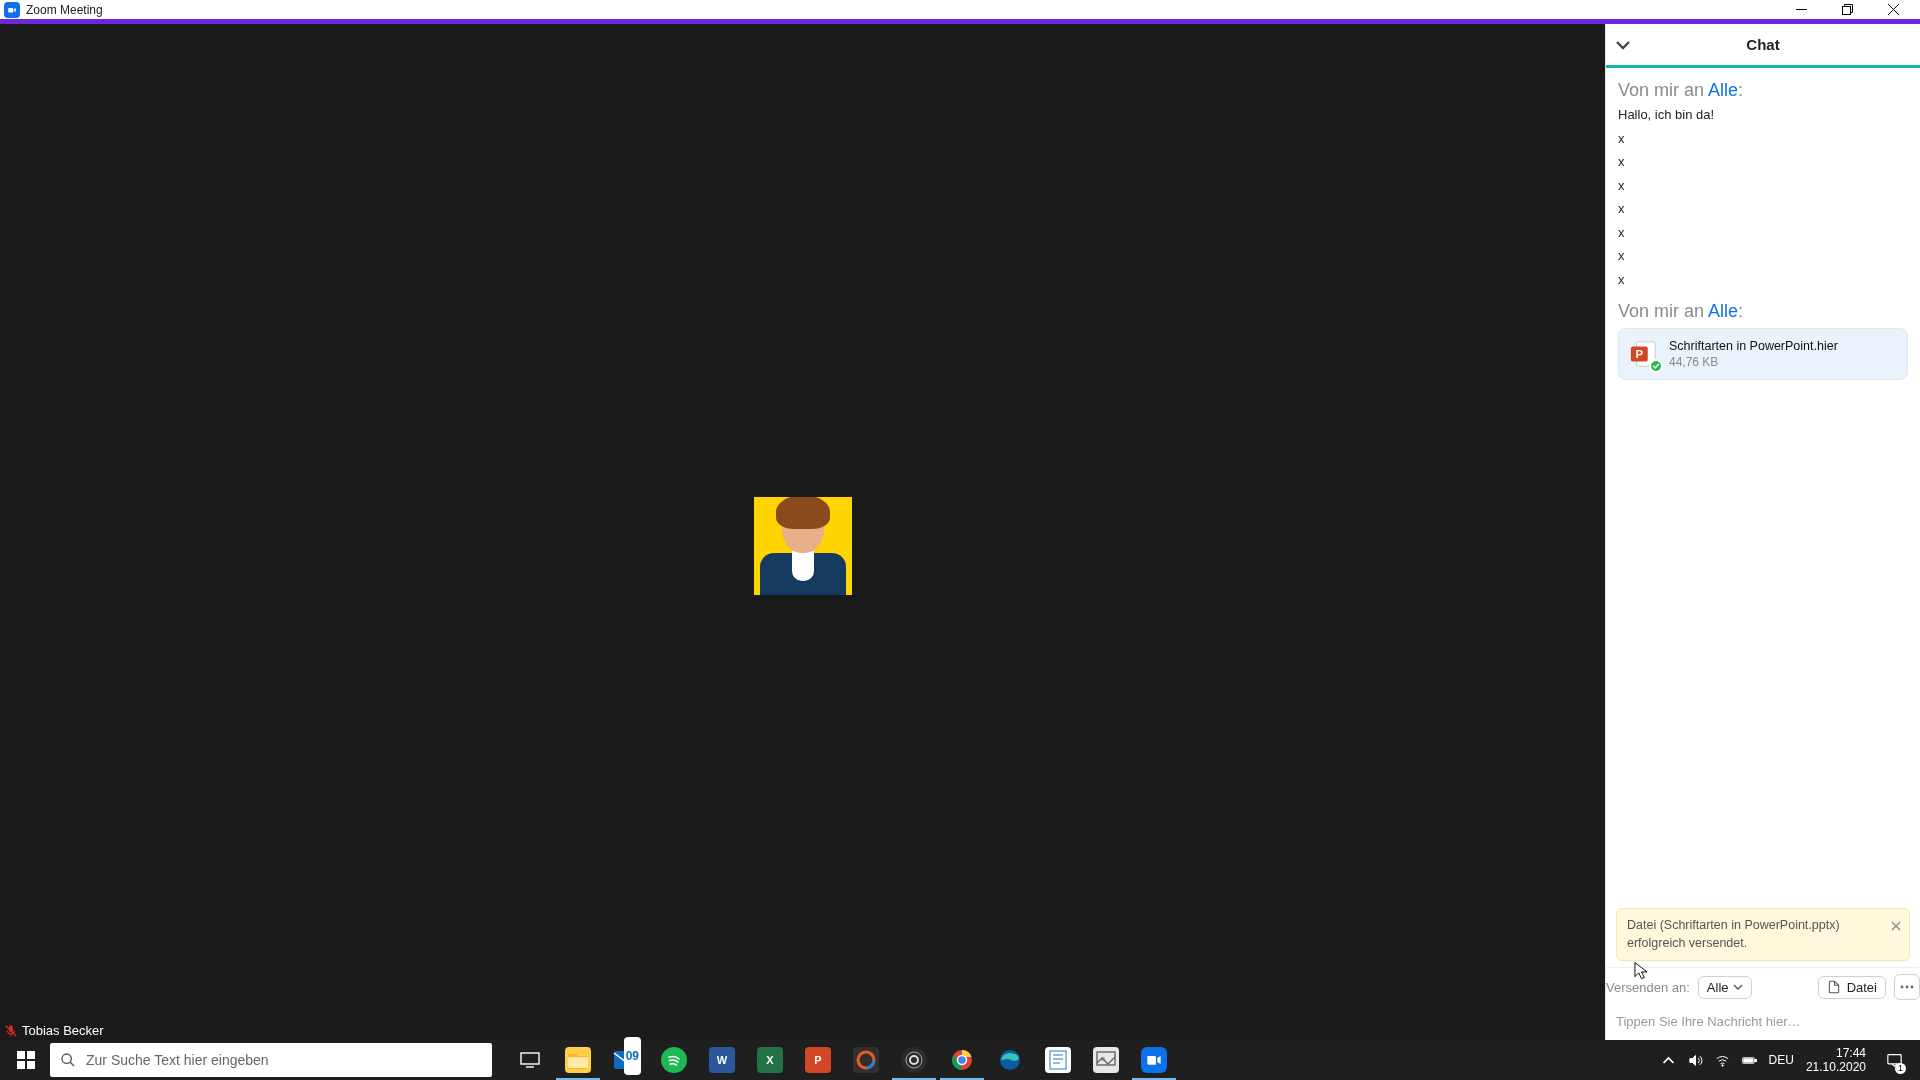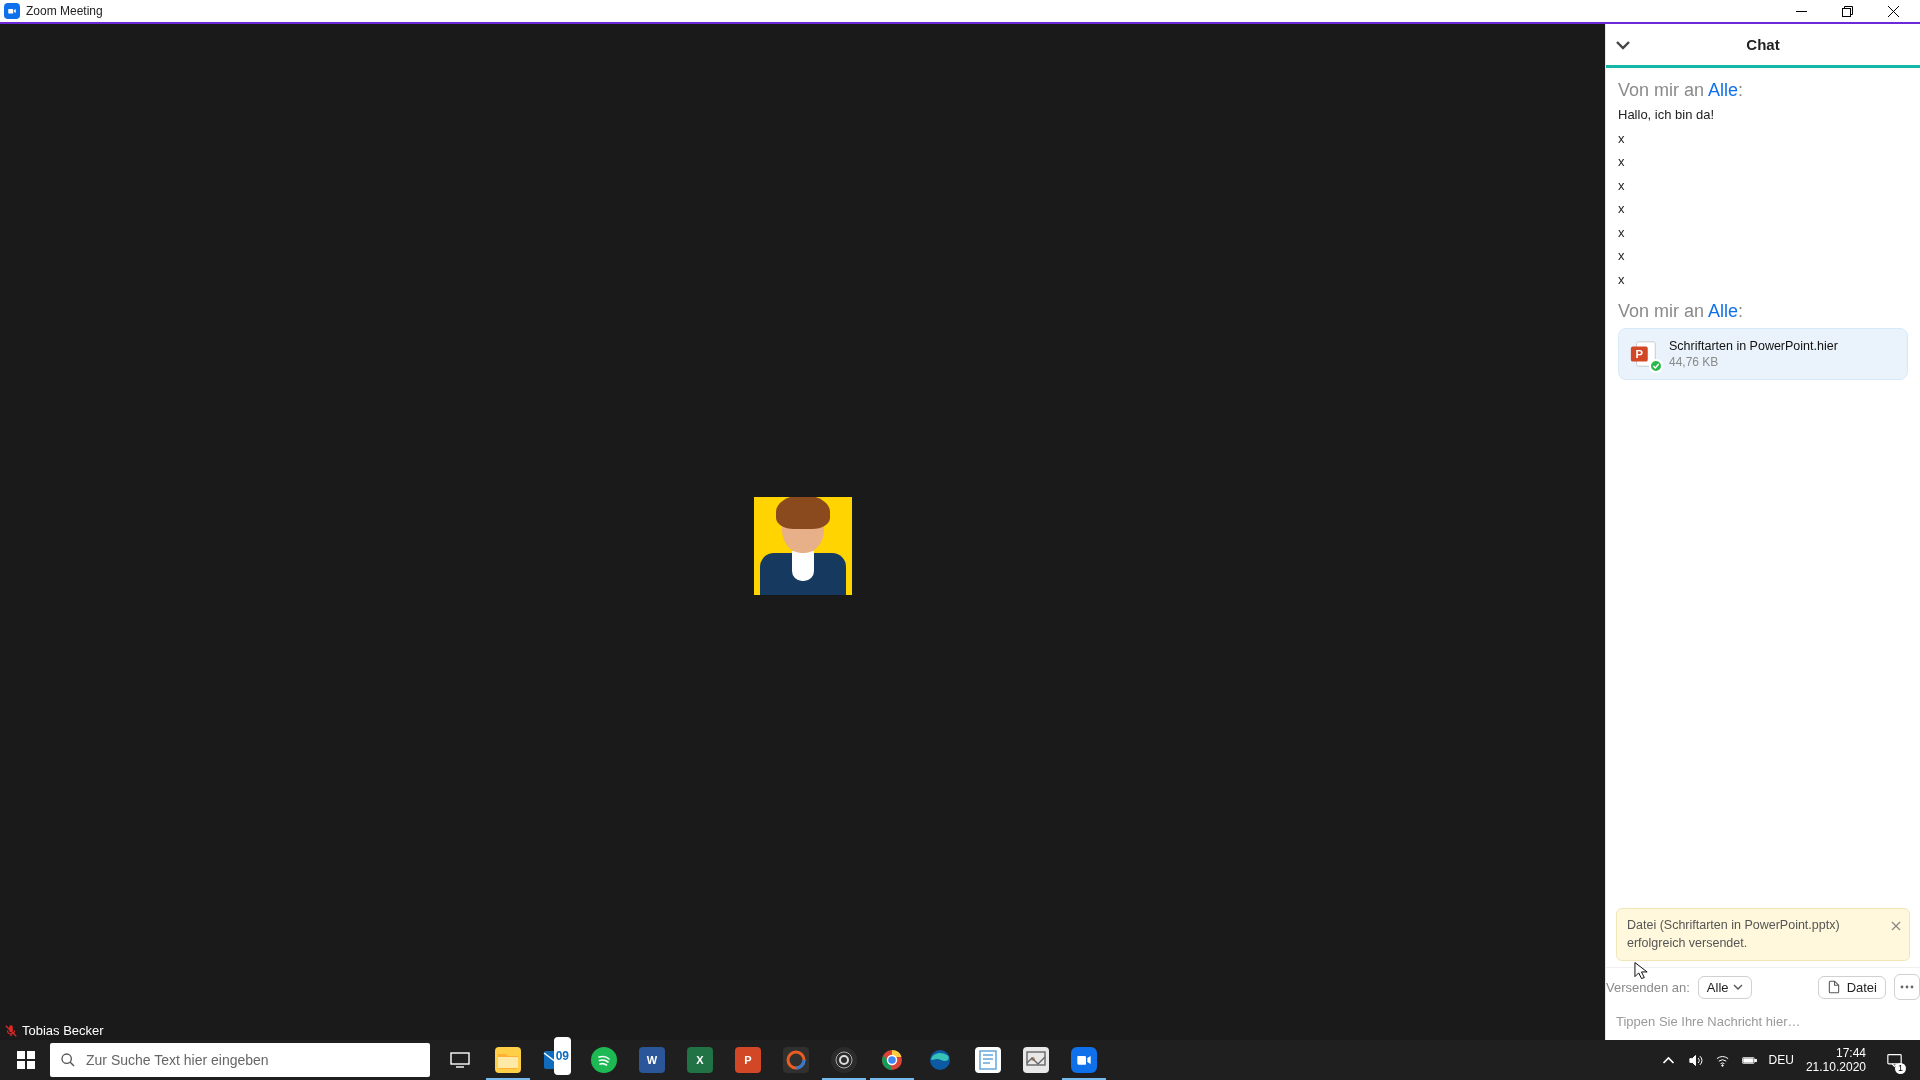--- a/index.html
+++ b/index.html
@@ -1,20 +1,20 @@
 <!DOCTYPE html>
 <html><head>
 <meta charset="utf-8">
 <style>
   * { margin: 0; padding: 0; box-sizing: border-box; font-family: "Segoe UI", Arial, sans-serif; }
   html, body { width: 1920px; height: 1080px; overflow: hidden; background: #fff; }
   .app { width: 1920px; height: 1080px; display: flex; flex-direction: column; }
 
   
-  .titlebar { height: 24px; background: #fff; display: flex; align-items: center; padding: 0 4px; border-bottom: 2px solid #6d28d9; }
+  .titlebar { height: 24px; background: #fff; display: flex; align-items: center; padding: 0 4px; border-bottom: 5px solid #6d28d9; }
   .titlebar .zoom-logo { width: 16px; height: 16px; background: #0e71eb; border-radius: 4px; display: flex; align-items: center; justify-content: center; margin-right: 6px; }
   .titlebar .zoom-logo svg { width: 10px; height: 10px; }
   .titlebar .title { font-size: 12px; color: #222; }
   .titlebar .spacer { flex: 1; }
   .titlebar .winbtn { width: 46px; height: 24px; display: flex; align-items: center; justify-content: center; color: #000; }
   .titlebar .winbtn svg { width: 11px; height: 11px; }
 
   
   .main-row { flex: 1; display: flex; min-height: 0; }
 
@@ -62,21 +62,21 @@
   .compose { padding: 6px 10px 10px; }
   .compose-input { width: 100%; border: none; font-size: 13px; color: #222; outline: none; }
   .compose-input::placeholder { color: #9a9a9a; }
 
   
   .cursor { position: absolute; width: 15px; height: 20px; pointer-events: none; }
 
   
   .taskbar { height: 40px; background: #1f1f1f; display: flex; align-items: center; padding: 0 2px; color: #fff; position: relative; }
   .tb-start { width: 48px; height: 40px; display: flex; align-items: center; justify-content: center; }
-  .tb-search { width: 380px; height: 34px; background: #fff; border-radius: 2px; display: flex; align-items: center; padding: 16px 10px; gap: 10px; margin: 0 6px 0 0; }
+  .tb-search { width: 442px; height: 34px; background: #fff; border-radius: 2px; display: flex; align-items: center; padding: 16px 10px; gap: 10px; margin: 0 14px 0 0; }
   .tb-search svg { width: 16px; height: 16px; color: #555; }
   .tb-search span { font-size: 14px; color: #666; }
   .tb-btn { width: 48px; height: 40px; display: flex; align-items: center; justify-content: center; position: relative; }
   .tb-btn.active::after { content:""; position:absolute; left:2px; right:2px; bottom:0; height:2px; background:#76b9ed; }
   .tb-spacer { flex: 1; }
   .tray { display: flex; align-items: center; gap: 12px; padding: 0 8px; font-size: 12px; }
   .tray .clock { text-align: right; line-height: 1.2; font-size: 12px; }
   .tray svg { width: 15px; height: 15px; color: #fff; }
   .notif { width: 32px; height: 40px; display: flex; align-items: center; justify-content: center; position: relative; }
   .notif .badge { position: absolute; bottom: 6px; right: 4px; background: #fff; color: #000; border-radius: 8px; font-size: 9px; padding: 0 3px; line-height: 11px; }

